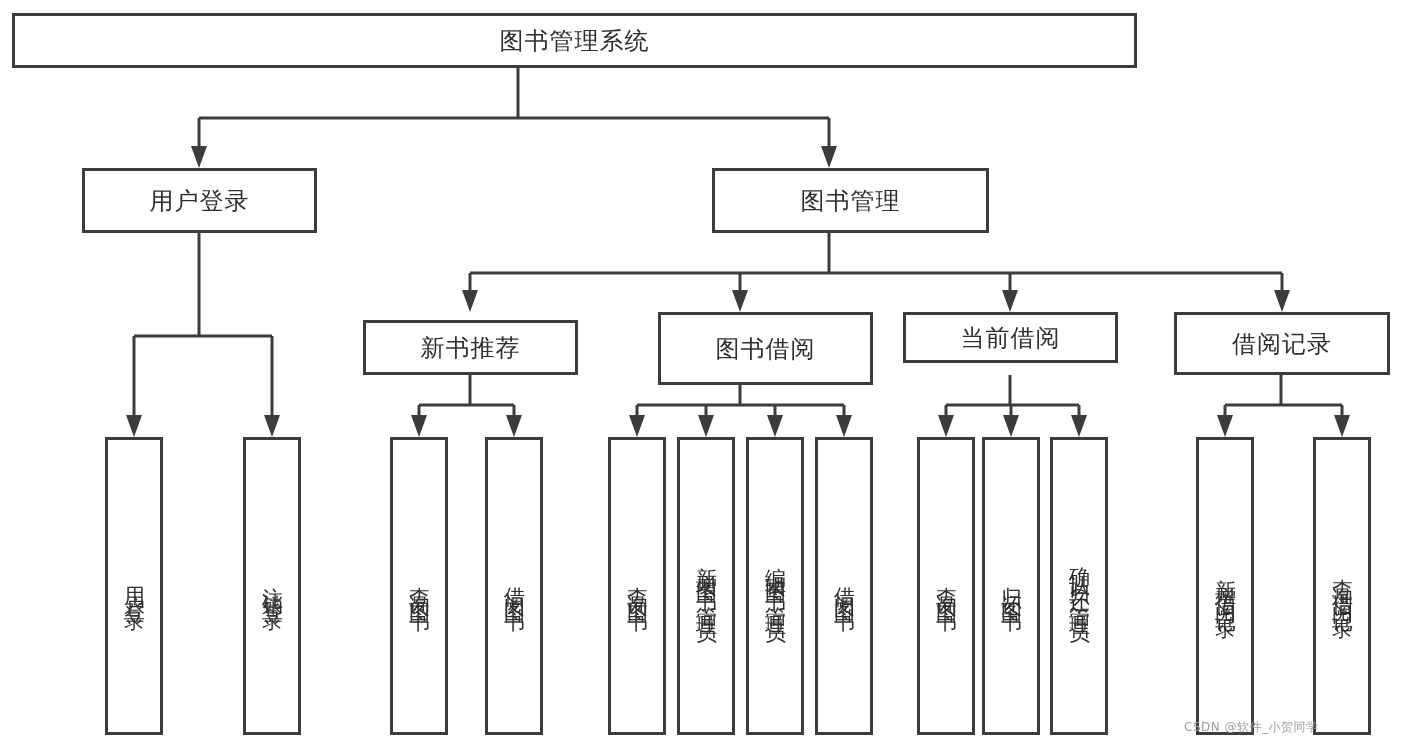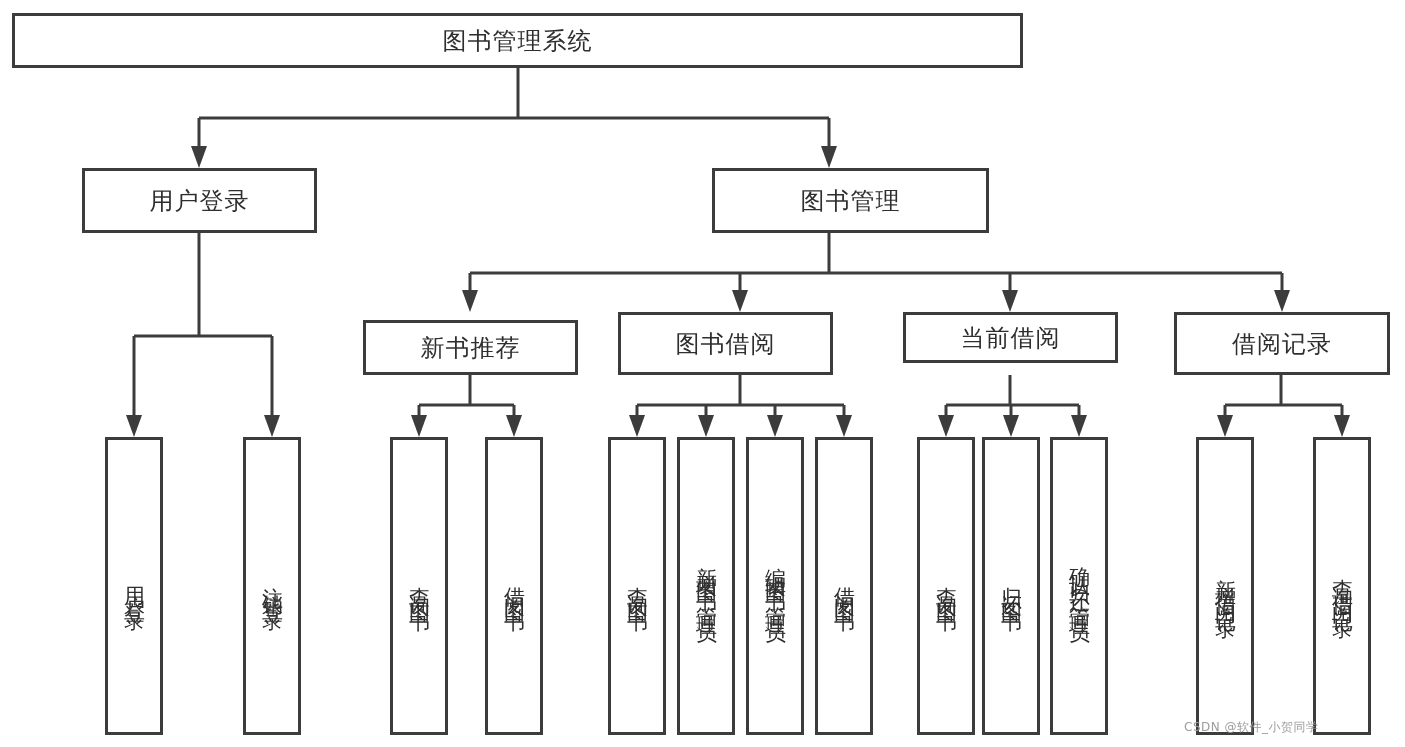--- a/index.html
+++ b/index.html
@@ -93,35 +93,35 @@
       <polygon points="767,415 783,415 775,437"></polygon>
       <polygon points="836,415 852,415 844,437"></polygon>
       <polygon points="938,415 954,415 946,437"></polygon>
       <polygon points="1003,415 1019,415 1011,437"></polygon>
       <polygon points="1071,415 1087,415 1079,437"></polygon>
       <polygon points="1217,415 1233,415 1225,437"></polygon>
       <polygon points="1334,415 1350,415 1342,437"></polygon>
     </g>
   </svg>
 
-  <div class="node" style="left:12px;top:13px;width:1011px;height:55px">
+  <div class="node" style="left:12px;top:13px;width:1125px;height:55px">
     <span class="htext">图书管理系统</span>
   </div>
 
   <div class="node" style="left:82px;top:168px;width:235px;height:65px">
     <span class="htext">用户登录</span>
   </div>
   <div class="node" style="left:712px;top:168px;width:277px;height:65px">
     <span class="htext">图书管理</span>
   </div>
 
   <div class="node" style="left:363px;top:320px;width:215px;height:55px">
     <span class="htext">新书推荐</span>
   </div>
-  <div class="node" style="left:618px;top:312px;width:215px;height:63px">
+  <div class="node" style="left:658px;top:312px;width:215px;height:73px">
     <span class="htext">图书借阅</span>
   </div>
   <div class="node" style="left:903px;top:312px;width:215px;height:51px">
     <span class="htext">当前借阅</span>
   </div>
   <div class="node" style="left:1174px;top:312px;width:216px;height:63px">
     <span class="htext">借阅记录</span>
   </div>
 
   <div class="node" style="left:105px;top:437px;width:58px;height:298px">

